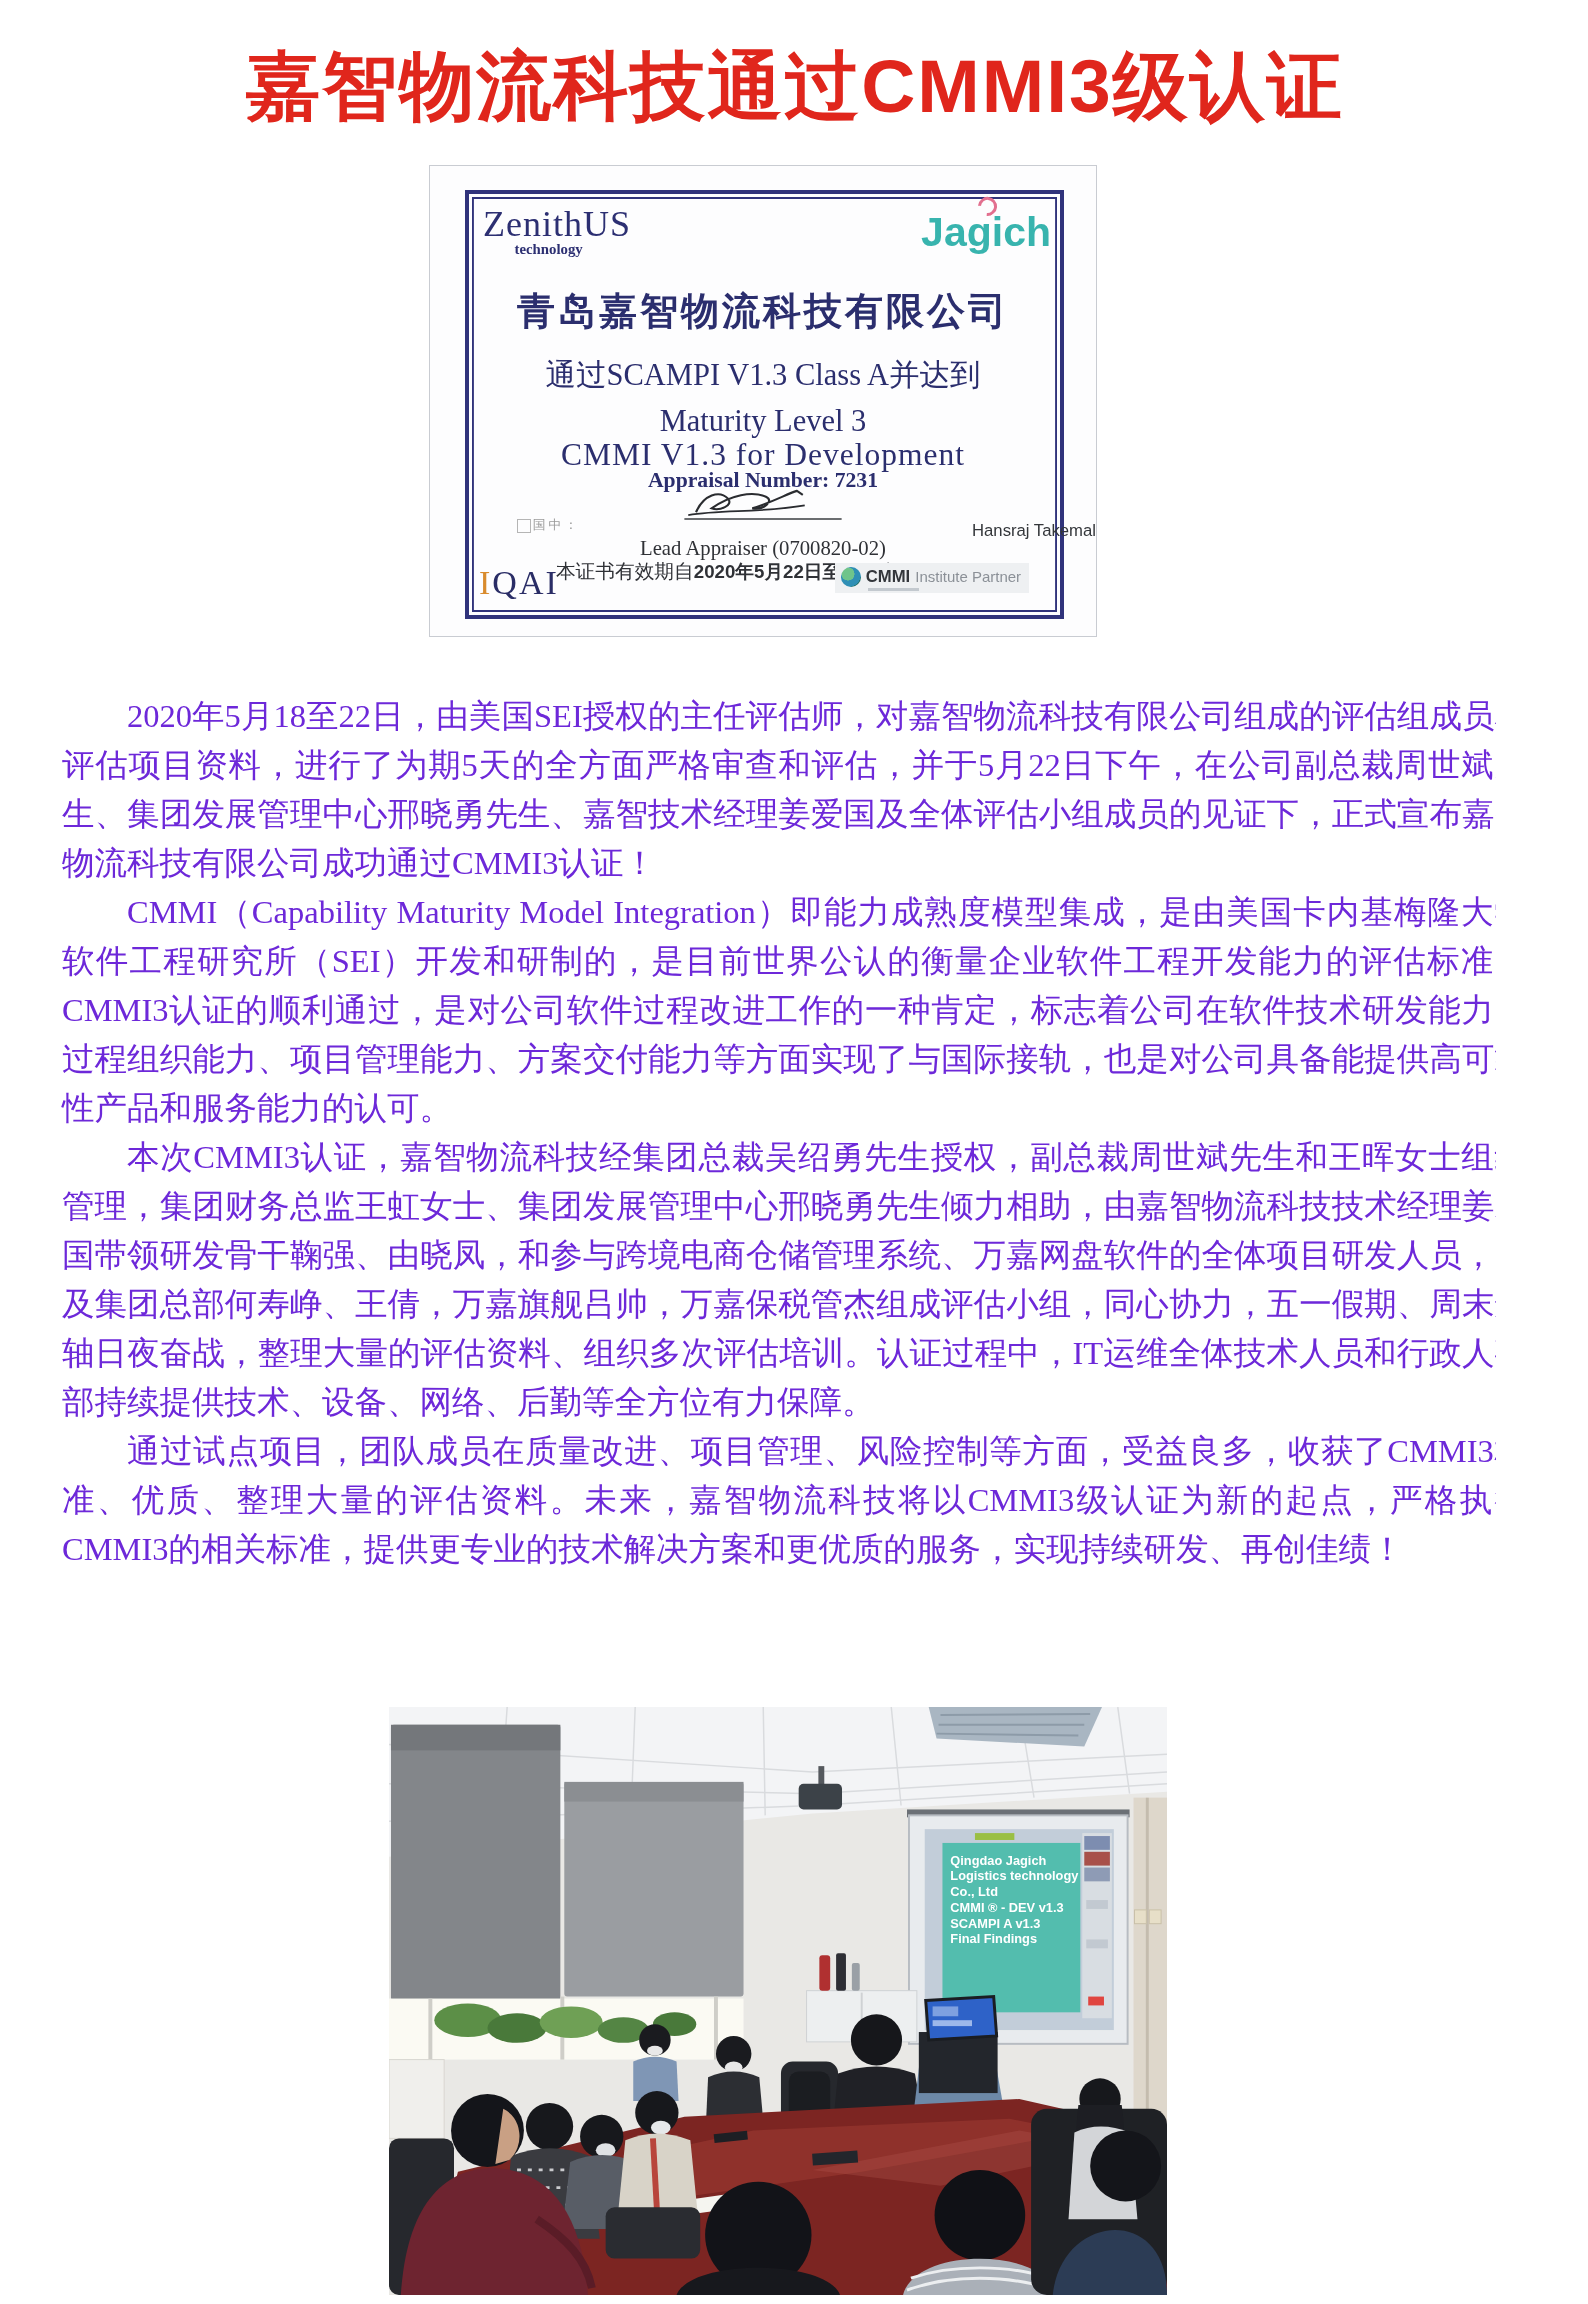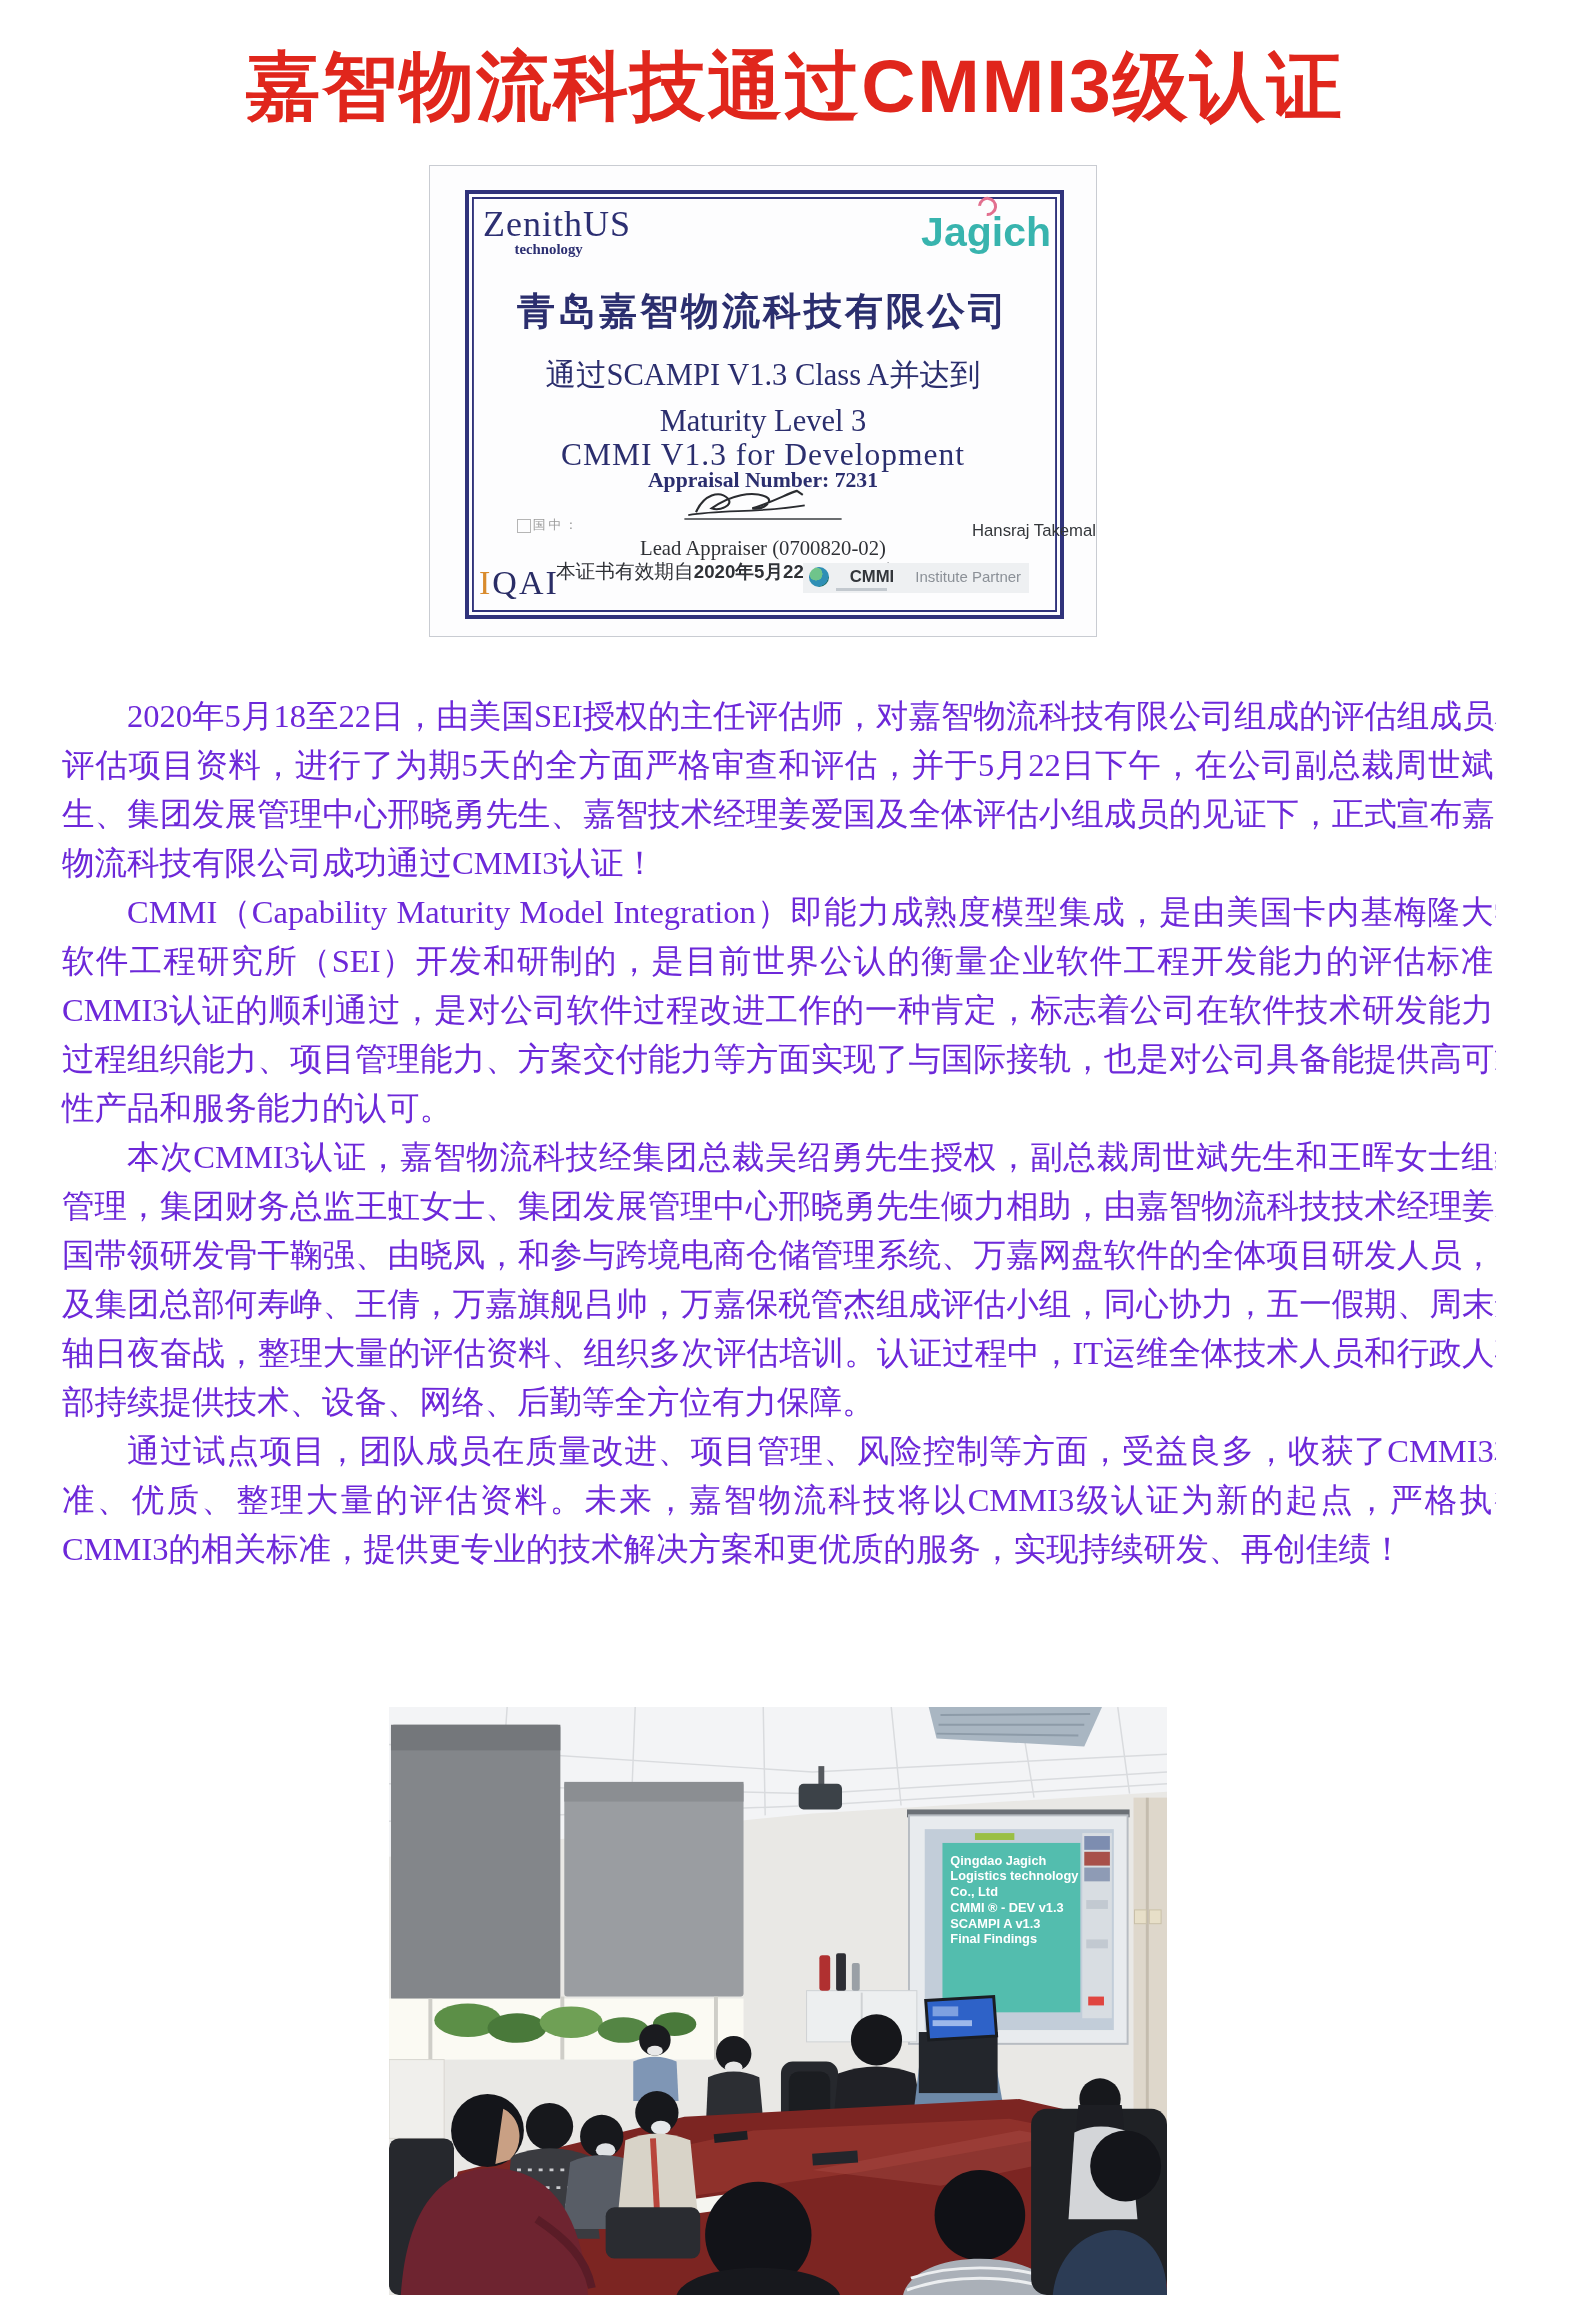--- a/index.html
+++ b/index.html
@@ -40,21 +40,21 @@
   .cert-lead{position:absolute;left:0;top:371px;width:100%;text-align:center;font-size:20.7px;color:#2f3136;}
   .cert-validity{position:absolute;left:0;top:392px;width:100%;text-align:center;font-size:19.7px;color:#2f3136;}
   .cert-validity b{font-family:"Liberation Sans",sans-serif;font-size:18.7px;}
   .cert-stamp{position:absolute;left:87px;top:351px;font-size:12.8px;color:#9a9a9a;
           font-family:"Liberation Sans",sans-serif;letter-spacing:3px;}
   .cert-stamp .bx{display:inline-block;width:11.8px;height:11.8px;border:1px solid #b5b5b5;
           vertical-align:middle;margin-right:2px;}
   .iqai{position:absolute;left:49px;top:398px;font-size:34px;letter-spacing:2px;color:#2a2d66;}
   .iqai .i{color:#d98b2d;}
   .partner{position:absolute;right:67px;top:397px;background:#eef0f2;padding:3.9px 7.9px 5.9px 5.9px;
-          display:flex;align-items:center;gap:21px;}
+          display:flex;align-items:center;gap:5px;}
   .partner .globe{width:19.7px;height:19.7px;border-radius:50%;
           background:radial-gradient(circle at 35% 35%,#6fc48b 0 35%,#2f8fb5 36% 70%,#24746f 71% 100%);}
   .partner .t1{font-family:"Liberation Sans",sans-serif;font-weight:bold;font-size:16.7px;color:#33363b;}
   .partner .t2{font-family:"Liberation Sans",sans-serif;font-size:15px;color:#8b9097;}
   .partner .smudge{position:absolute;left:33px;bottom:2px;width:51px;height:3px;background:#c3c9cf;}
   
   .article{position:absolute;left:62px;top:650px;width:1465px;color:#6d28d9;margin-top:42px;}
   .article p{margin:0;font-size:32.5px;line-height:49px;text-align:justify;text-indent:2em;
              font-family:"Liberation Serif","DejaVu Serif",serif;}
   

